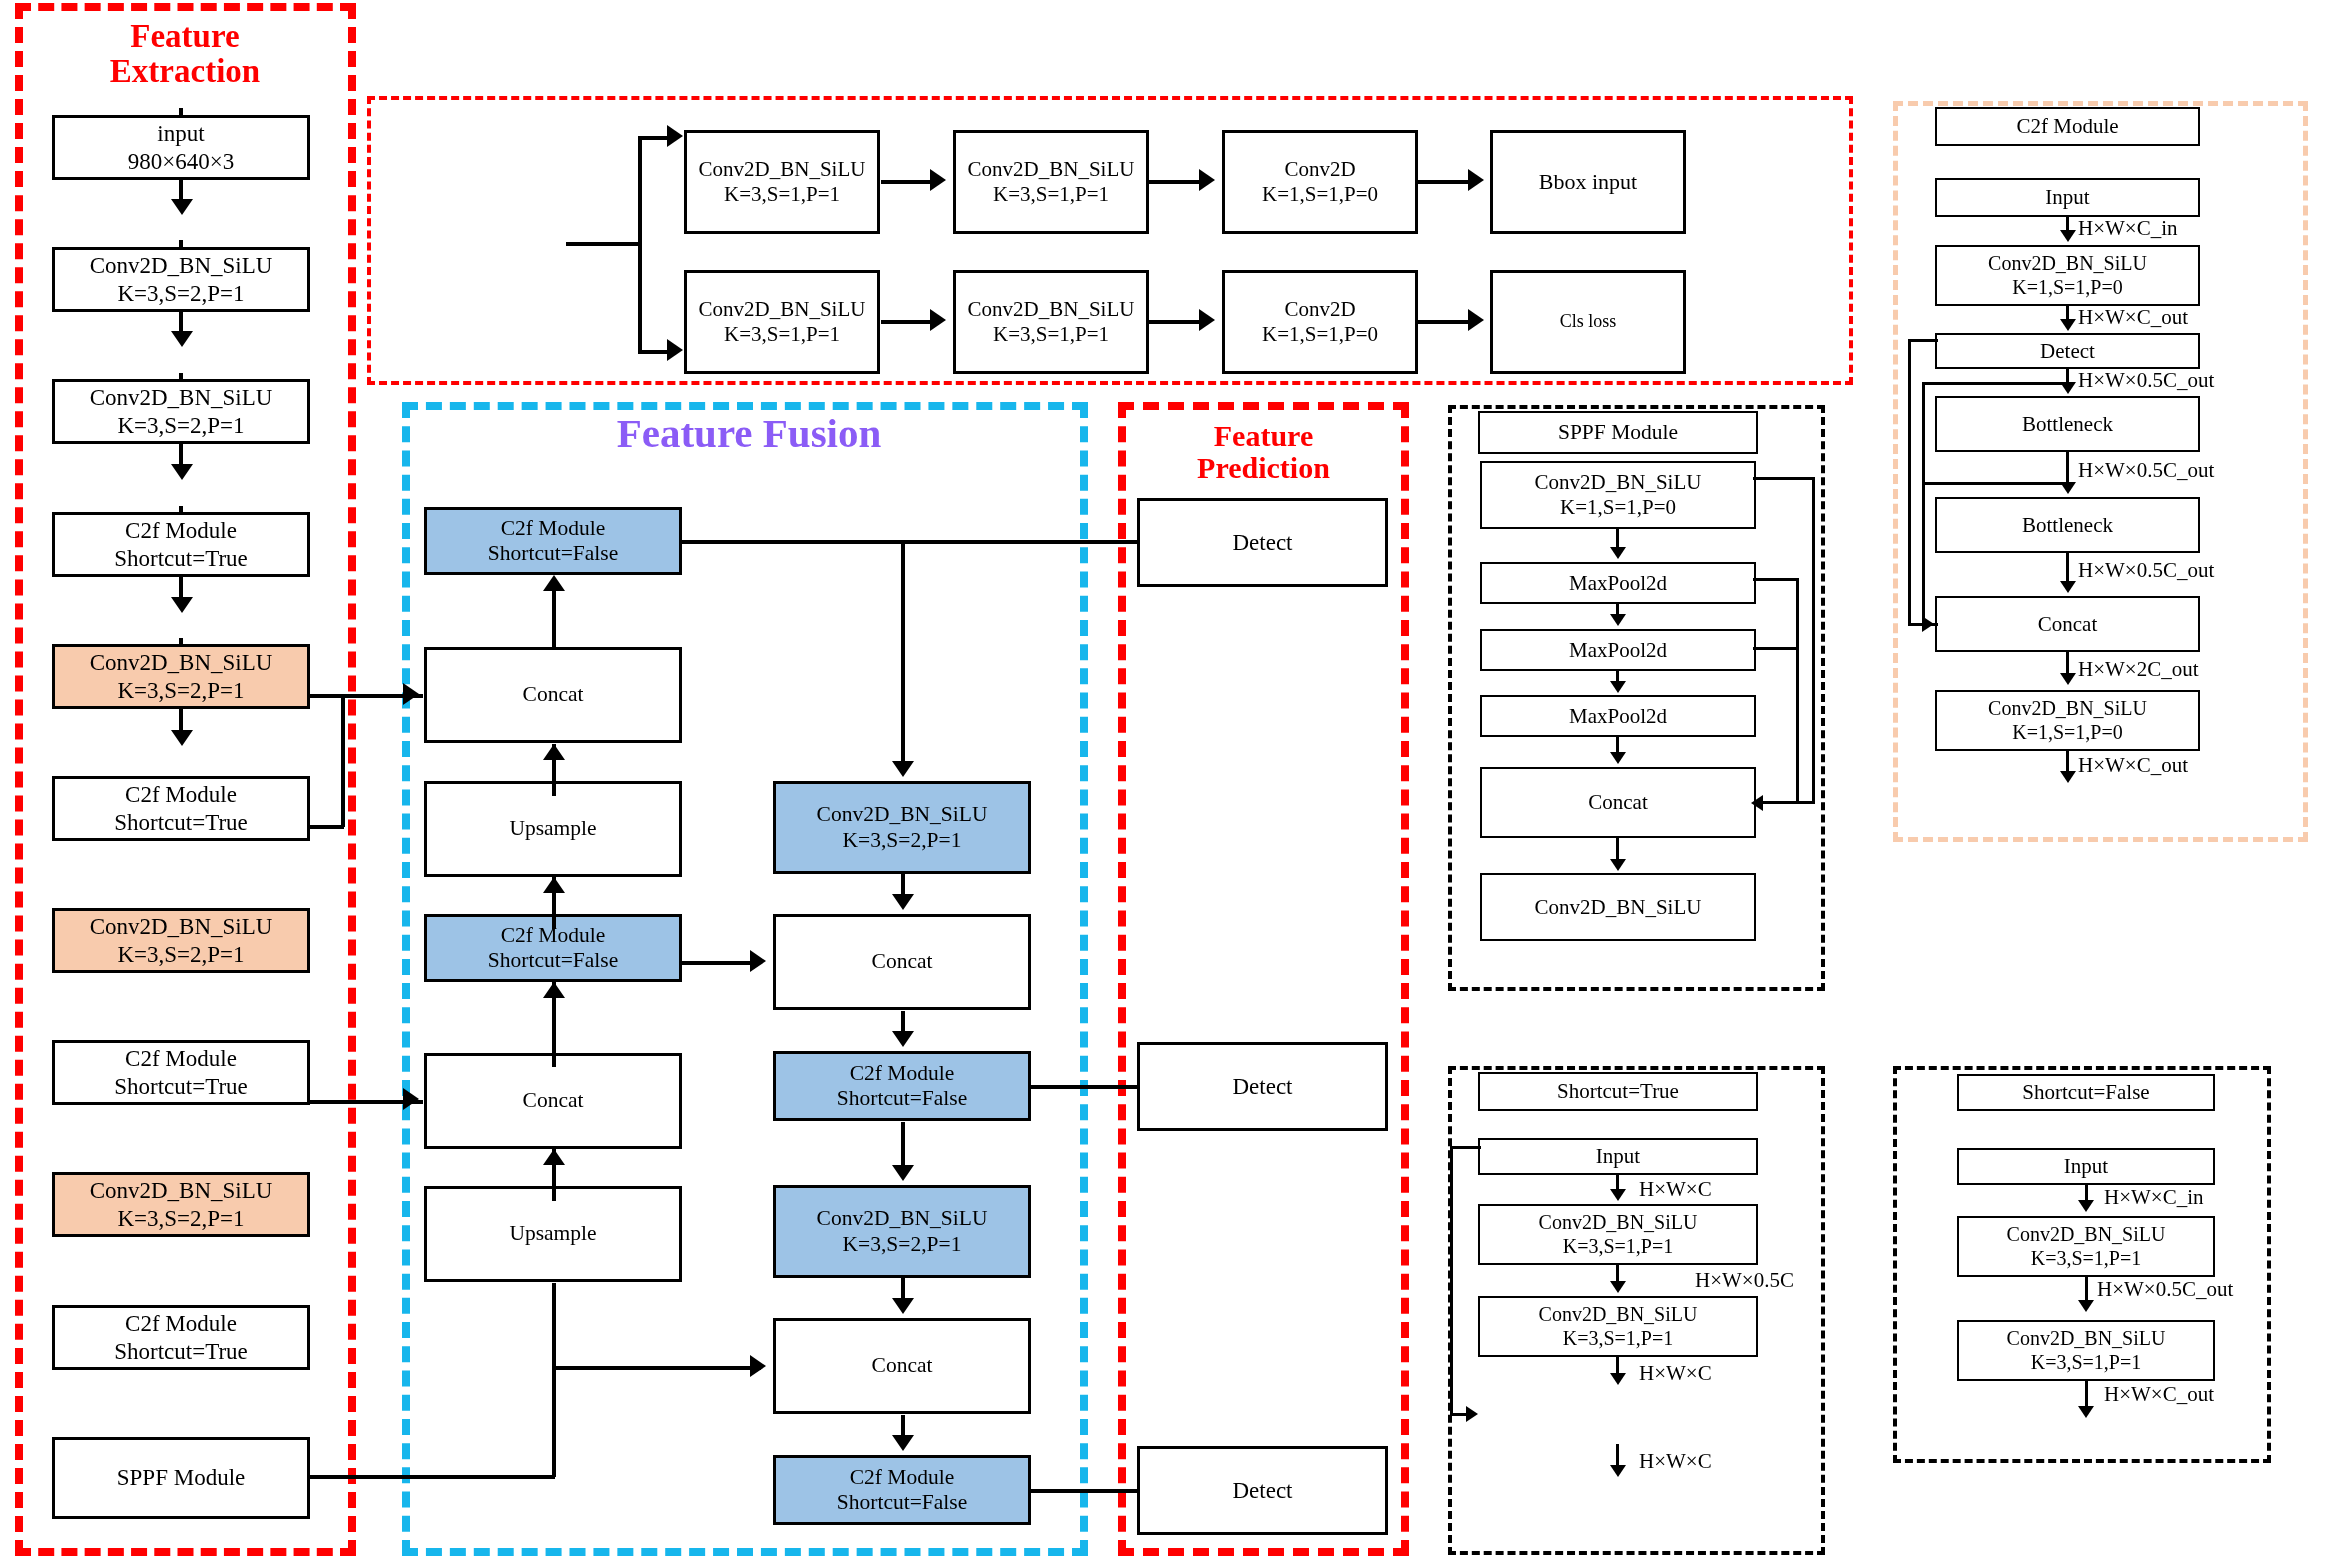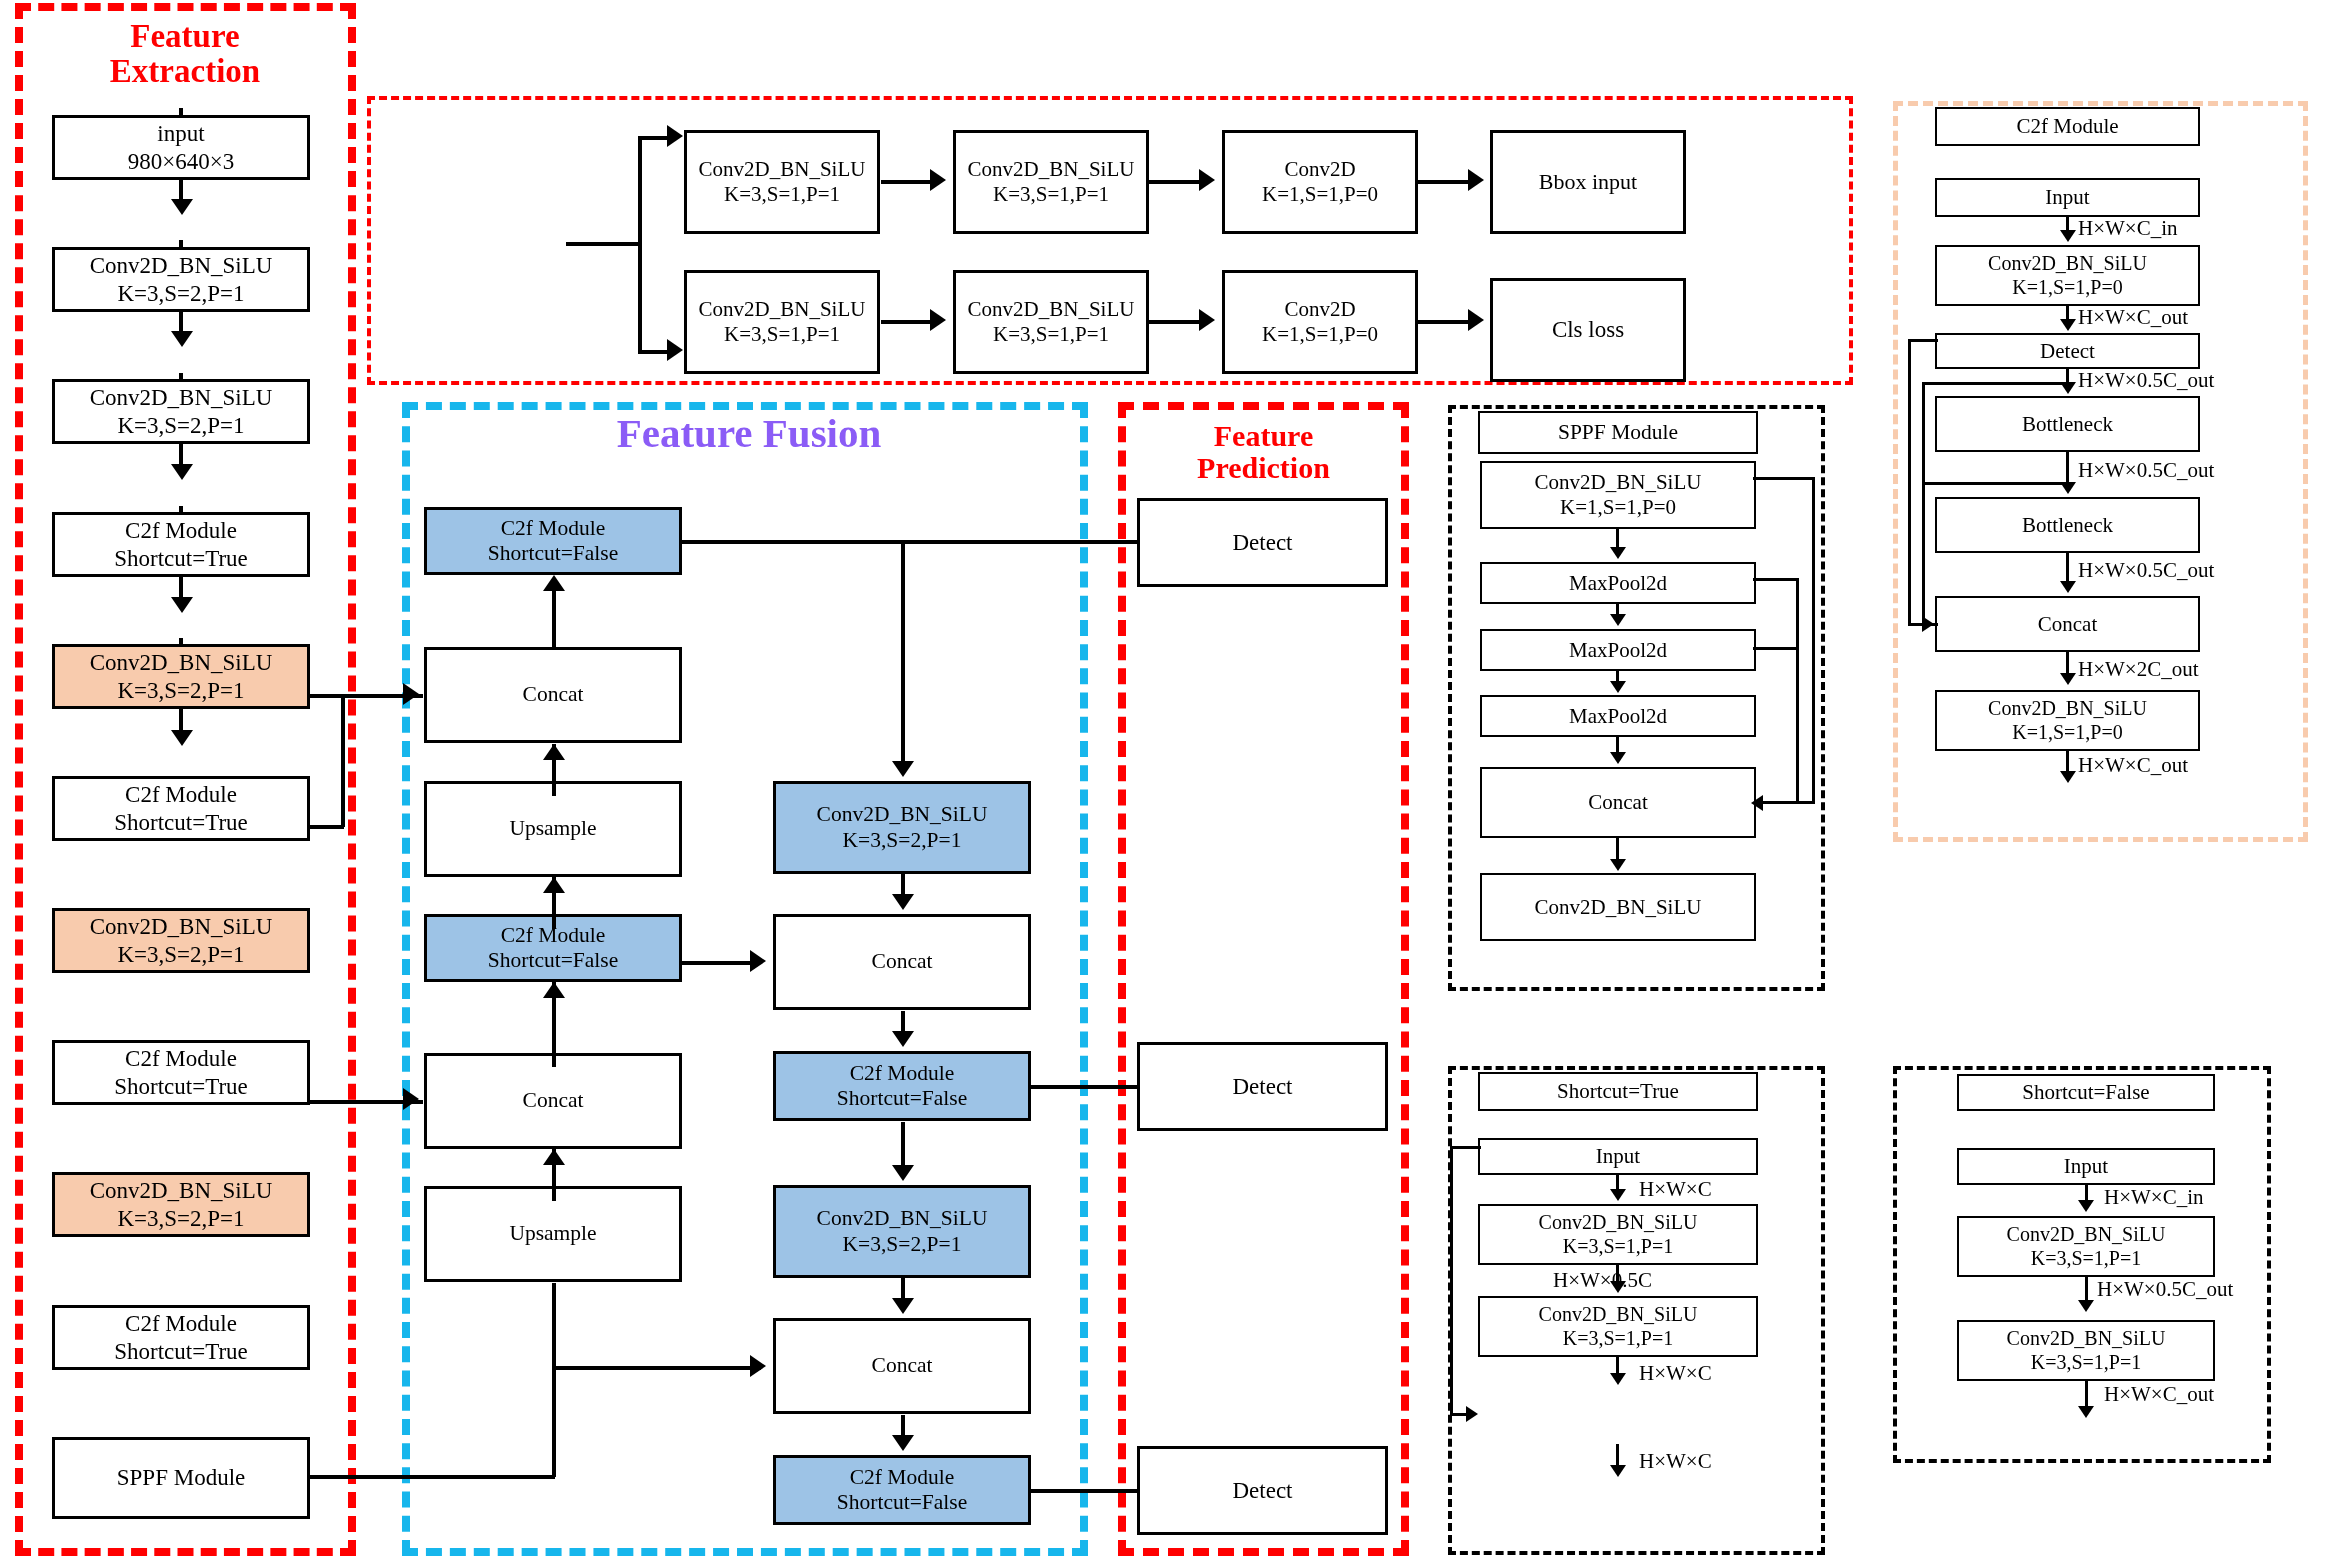--- a/index.html
+++ b/index.html
@@ -170,21 +170,21 @@
     <span class="l2">K=3,S=1,P=1</span>
   </div>
   <div class="box" style="left:953px;top:270px;width:196px;height:104px;font-size:21px;">
     <span class="l1">Conv2D_BN_SiLU</span>
     <span class="l2">K=3,S=1,P=1</span>
   </div>
   <div class="box" style="left:1222px;top:270px;width:196px;height:104px;font-size:21px;">
     <span class="l1">Conv2D</span>
     <span class="l2">K=1,S=1,P=0</span>
   </div>
-  <div class="box" style="left:1490px;top:270px;width:196px;height:104px;font-size:23px;margin-top:8px;">
+  <div class="box" style="left:1490px;top:270px;width:196px;height:104px;font-size:18px;">
     <span class="l1">Cls loss</span>
   </div>
 
   <div class="ln lnh" style="left:881px;top:320px;width:53px;"></div>
   <div class="arr arr-r" style="left:930px;top:309px;"></div>
   <div class="ln lnh" style="left:1149px;top:320px;width:53px;"></div>
   <div class="arr arr-r" style="left:1199px;top:309px;"></div>
   <div class="ln lnh" style="left:1418px;top:320px;width:53px;"></div>
   <div class="arr arr-r" style="left:1468px;top:309px;"></div>
 
@@ -419,21 +419,21 @@
   <div class="arr arr-d-s" style="left:1610px;top:1373px;"></div>
   <div class="ln lnv-t" style="left:1616px;top:1444px;height:22px;"></div>
   <div class="arr arr-d-s" style="left:1610px;top:1465px;"></div>
 
   <div class="ln lnh-t" style="left:1450px;top:1146px;width:31px;"></div>
   <div class="ln lnv-t" style="left:1450px;top:1146px;height:269px;"></div>
   <div class="ln lnh-t" style="left:1450px;top:1413px;width:18px;"></div>
   <div class="arr arr-r-s" style="left:1466px;top:1406px;"></div>
 
   <div class="tag" style="left:1639px;top:1177px;font-size:21px;">H×W×C</div>
-  <div class="tag" style="left:1553px;top:1268px;font-size:21px;">H×W×0.5C</div>
+  <div class="tag" style="left:1695px;top:1268px;font-size:21px;">H×W×0.5C</div>
   <div class="tag" style="left:1639px;top:1361px;font-size:21px;">H×W×C</div>
   <div class="tag" style="left:1639px;top:1449px;font-size:21px;">H×W×C</div>
 
   <div class="box thin" style="left:1957px;top:1074px;width:258px;height:37px;font-size:21px;">
     <span class="l1">Shortcut=False</span>
   </div>
   <div class="box thin" style="left:1957px;top:1148px;width:258px;height:37px;font-size:21px;">
     <span class="l1">Input</span>
   </div>
   <div class="box thin" style="left:1957px;top:1216px;width:258px;height:61px;font-size:20px;">

